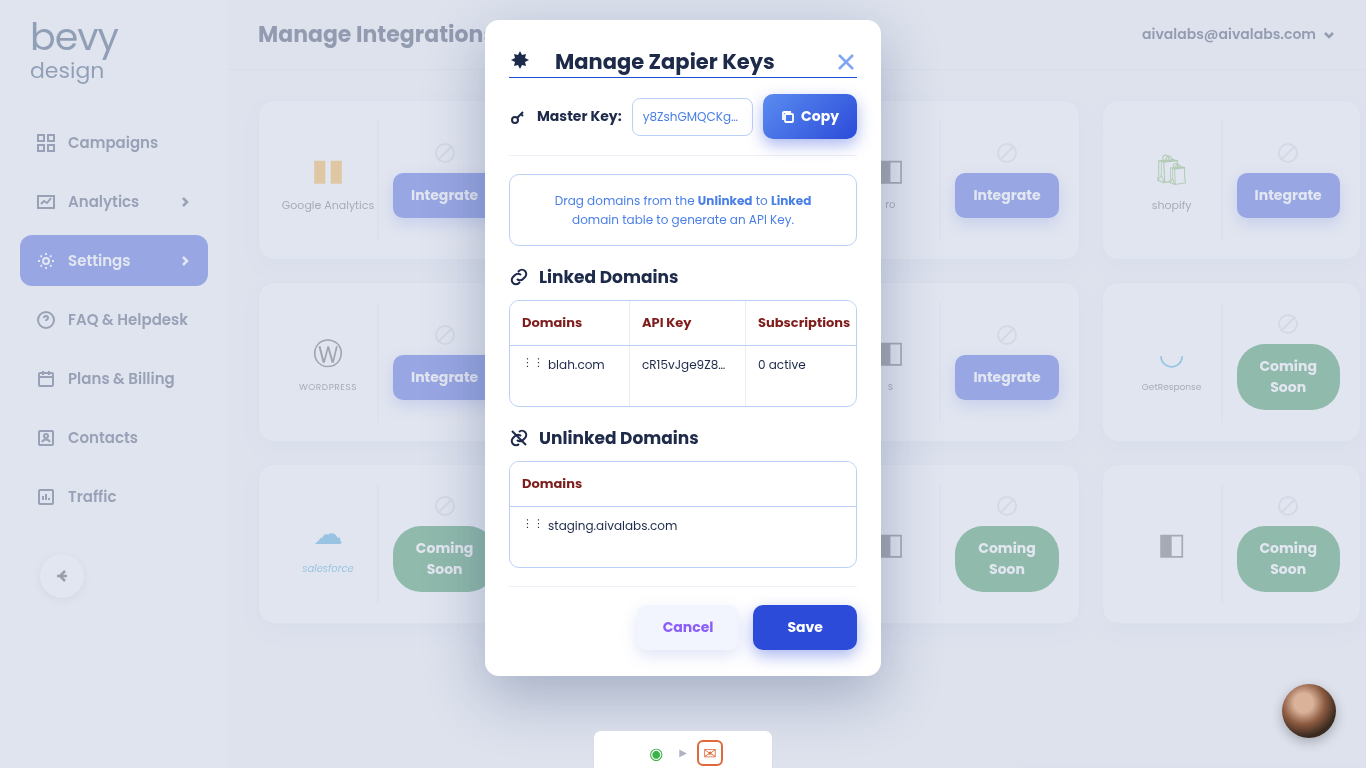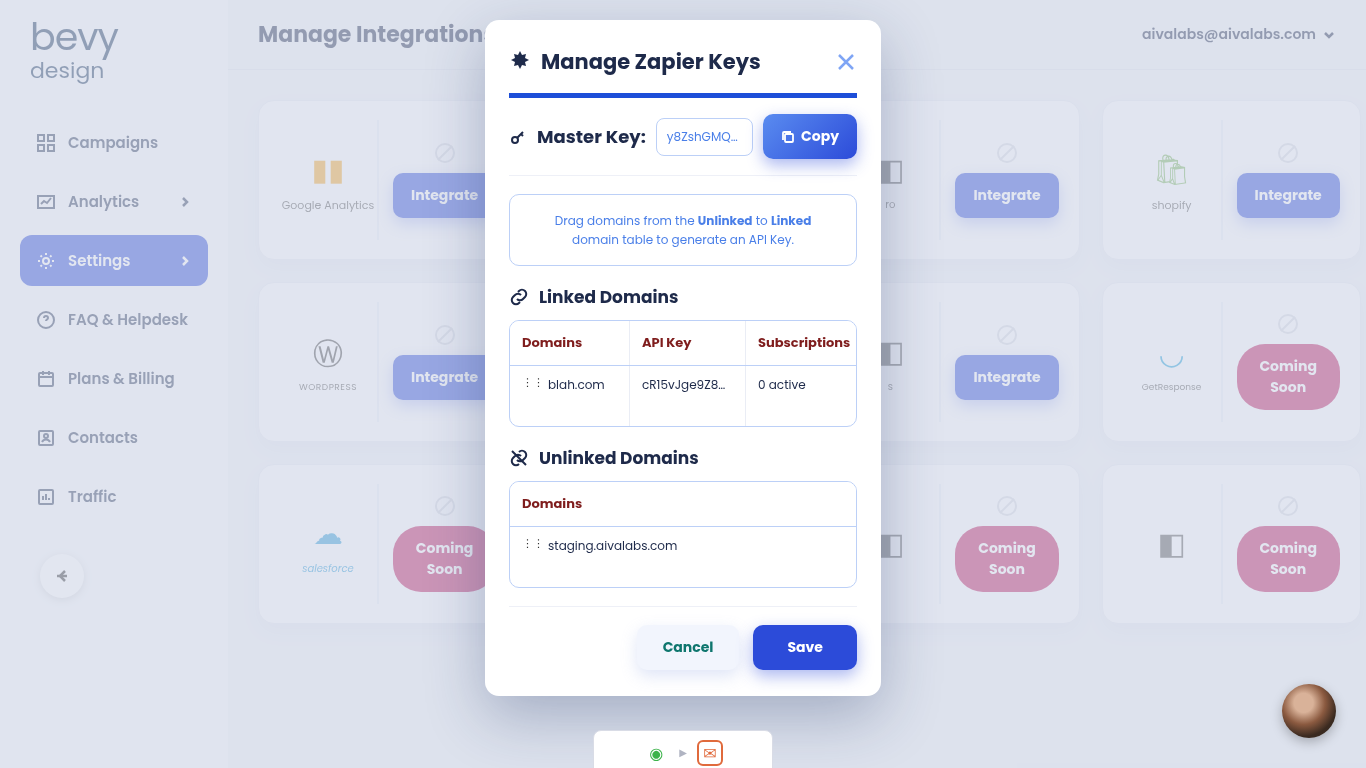--- a/index.html
+++ b/index.html
@@ -25,52 +25,52 @@
 
 .cards { padding: 30px; display: grid; grid-template-columns: repeat(4, 1fr); gap: 22px; }
 .card { background: #fcfcfe; border: 1px solid #e8eaf2; border-radius: 16px; height: 160px; display: flex; align-items: center; padding: 20px; box-shadow: 0 8px 20px rgba(60,80,140,0.05); }
 .card-logo { width: 100px; height: 120px; display: flex; flex-direction: column; align-items: center; justify-content: center; font-size: 11px; color: #555; gap: 4px; border-right: 2px solid #eceff8; margin-right: 14px; }
 .card-logo .ico { font-size: 30px; }
 .card-actions { flex: 1; display: flex; flex-direction: column; align-items: center; gap: 10px; }
 .disabled-ico { width: 20px; height: 20px; border: 2px solid #c8cbd8; border-radius: 50%; position: relative; opacity: 0.7; }
 .disabled-ico::after { content: ''; position: absolute; width: 2px; height: 20px; background: #c8cbd8; left: 50%; top: 50%; transform: translate(-50%,-50%) rotate(45deg); }
 .btn { border: none; border-radius: 10px; padding: 12px 18px; font-weight: 700; font-size: 14px; cursor: pointer; }
 .btn-primary { background: #2c4bd9; color: #fff; box-shadow: 0 6px 16px rgba(44,75,217,0.35); }
-.btn-disabled { background: #be185d; color: #fff; border-radius: 28px; }
+.btn-disabled { background: #15803d; color: #fff; border-radius: 28px; }
 
 
 .overlay { position: absolute; inset: 0; background: rgba(210,216,232,0.65); display: flex; justify-content: center; }
 .modal { width: 396px; background: #fff; border-radius: 14px; margin-top: 20px; padding: 26px 24px; box-shadow: 0 20px 60px rgba(30,50,100,0.3); position: relative; height: fit-content; }
-.modal-head { display: flex; align-items: center; gap: 10px; border-bottom: 5px solid #1d4ed8; padding-bottom: 16px; }
+.modal-head { display: flex; align-items: center; gap: 24px; border-bottom: 1px solid #1d4ed8; }
 .modal-title { font-size: 21px; font-weight: 700; color: #1e2a4a; flex: 1; }
 .close-x { color: #7fa5f5; font-size: 24px; cursor: pointer; font-weight: 300; }
 
 .master-row { display: flex; align-items: center; gap: 10px; padding: 16px 0; border-bottom: 1px solid #eef0f7; }
-.master-label { font-weight: 700; color: #1e2a4a; font-size: 18px; }
+.master-label { font-weight: 700; color: #1e2a4a; font-size: 14px; }
 .key-input { flex: 1; border: 1px solid #bcd0f7; border-radius: 8px; padding: 9px 10px; color: #4a7fe8; font-size: 12px; background: #fff; min-width: 0; overflow: hidden; white-space: nowrap; text-overflow: ellipsis; }
 .copy-btn { background: linear-gradient(135deg,#5a8cf0,#2c4bd9); color: #fff; display: flex; align-items: center; gap: 6px; box-shadow: 0 6px 16px rgba(44,75,217,0.4); }
 
 .info-box { border: 1px solid #bcd0f7; border-radius: 10px; padding: 16px 24px; margin: 18px 0; color: #4a7fe8; font-size: 12px; text-align: center; line-height: 1.6; }
 .info-box b { font-weight: 700; }
 
 .section-head { display: flex; align-items: center; gap: 10px; font-size: 17px; font-weight: 700; color: #1e2a4a; margin: 6px 0 10px 0; }
 .tbl { border: 1px solid #bcd0f7; border-radius: 10px; overflow: hidden; background: #fff; margin-bottom: 18px; }
 .tbl-head { display: flex; border-bottom: 1px solid #bcd0f7; background: #fff; }
 .tbl-head > div { padding: 12px 12px; font-weight: 700; color: #7f1d1d; font-size: 13px; }
 .tbl-row { display: flex; min-height: 60px; }
 .tbl-row > div { padding: 10px 12px; font-size: 12px; color: #1e2a4a; display: flex; align-items: flex-start; }
 .col-a { flex: 0 0 120px; border-right: 1px solid #eaedf5; }
 .col-b { flex: 0 0 116px; border-right: 1px solid #eaedf5; overflow: hidden; }
 .col-c { flex: 1; }
 .drag { color: #333; margin-right: 4px; font-size: 11px; line-height: 1.1; }
 
 .tbl-single .tbl-head > div, .tbl-single .tbl-row > div { flex: 1; border-right: none; }
 
 .modal-foot { display: flex; justify-content: flex-end; gap: 14px; border-top: 1px solid #eef0f7; padding-top: 18px; margin-top: 6px; }
-.btn-cancel { background: #f2f5fd; color: #0f766e; box-shadow: 0 6px 16px rgba(150,170,230,0.3); padding: 12px 26px; }
+.btn-cancel { background: #f2f5fd; color: #8b5cf6; box-shadow: 0 6px 16px rgba(150,170,230,0.3); padding: 12px 26px; }
 .btn-save { background: #2c4bd9; color: #fff; box-shadow: 0 6px 16px rgba(44,75,217,0.4); padding: 12px 34px; }
 
 .avatar { position: absolute; right: 30px; bottom: 30px; width: 54px; height: 54px; border-radius: 50%; background: radial-gradient(circle at 40% 35%, #d9b299 20%, #8b5a40 45%, #3a2a20 70%); box-shadow: 0 4px 12px rgba(0,0,0,0.25); cursor: pointer; }
 
 .foot-widget { position: absolute; left: 50%; transform: translateX(-50%); bottom: -8px; width: 180px; height: 46px; border: 1px solid #d9dce6; border-radius: 8px 8px 0 0; background: #fff; display: flex; align-items: center; justify-content: center; gap: 10px; }
 .fw-a { width: 26px; height: 26px; border-radius: 6px; display: flex; align-items: center; justify-content: center; font-size: 16px; }
 .fw-green { color: #3cb34a; }
 .fw-tri { color: #b0b4c2; font-size: 10px; }
 .fw-mail { border: 2px solid #e06a3c; color: #e06a3c; }
 

